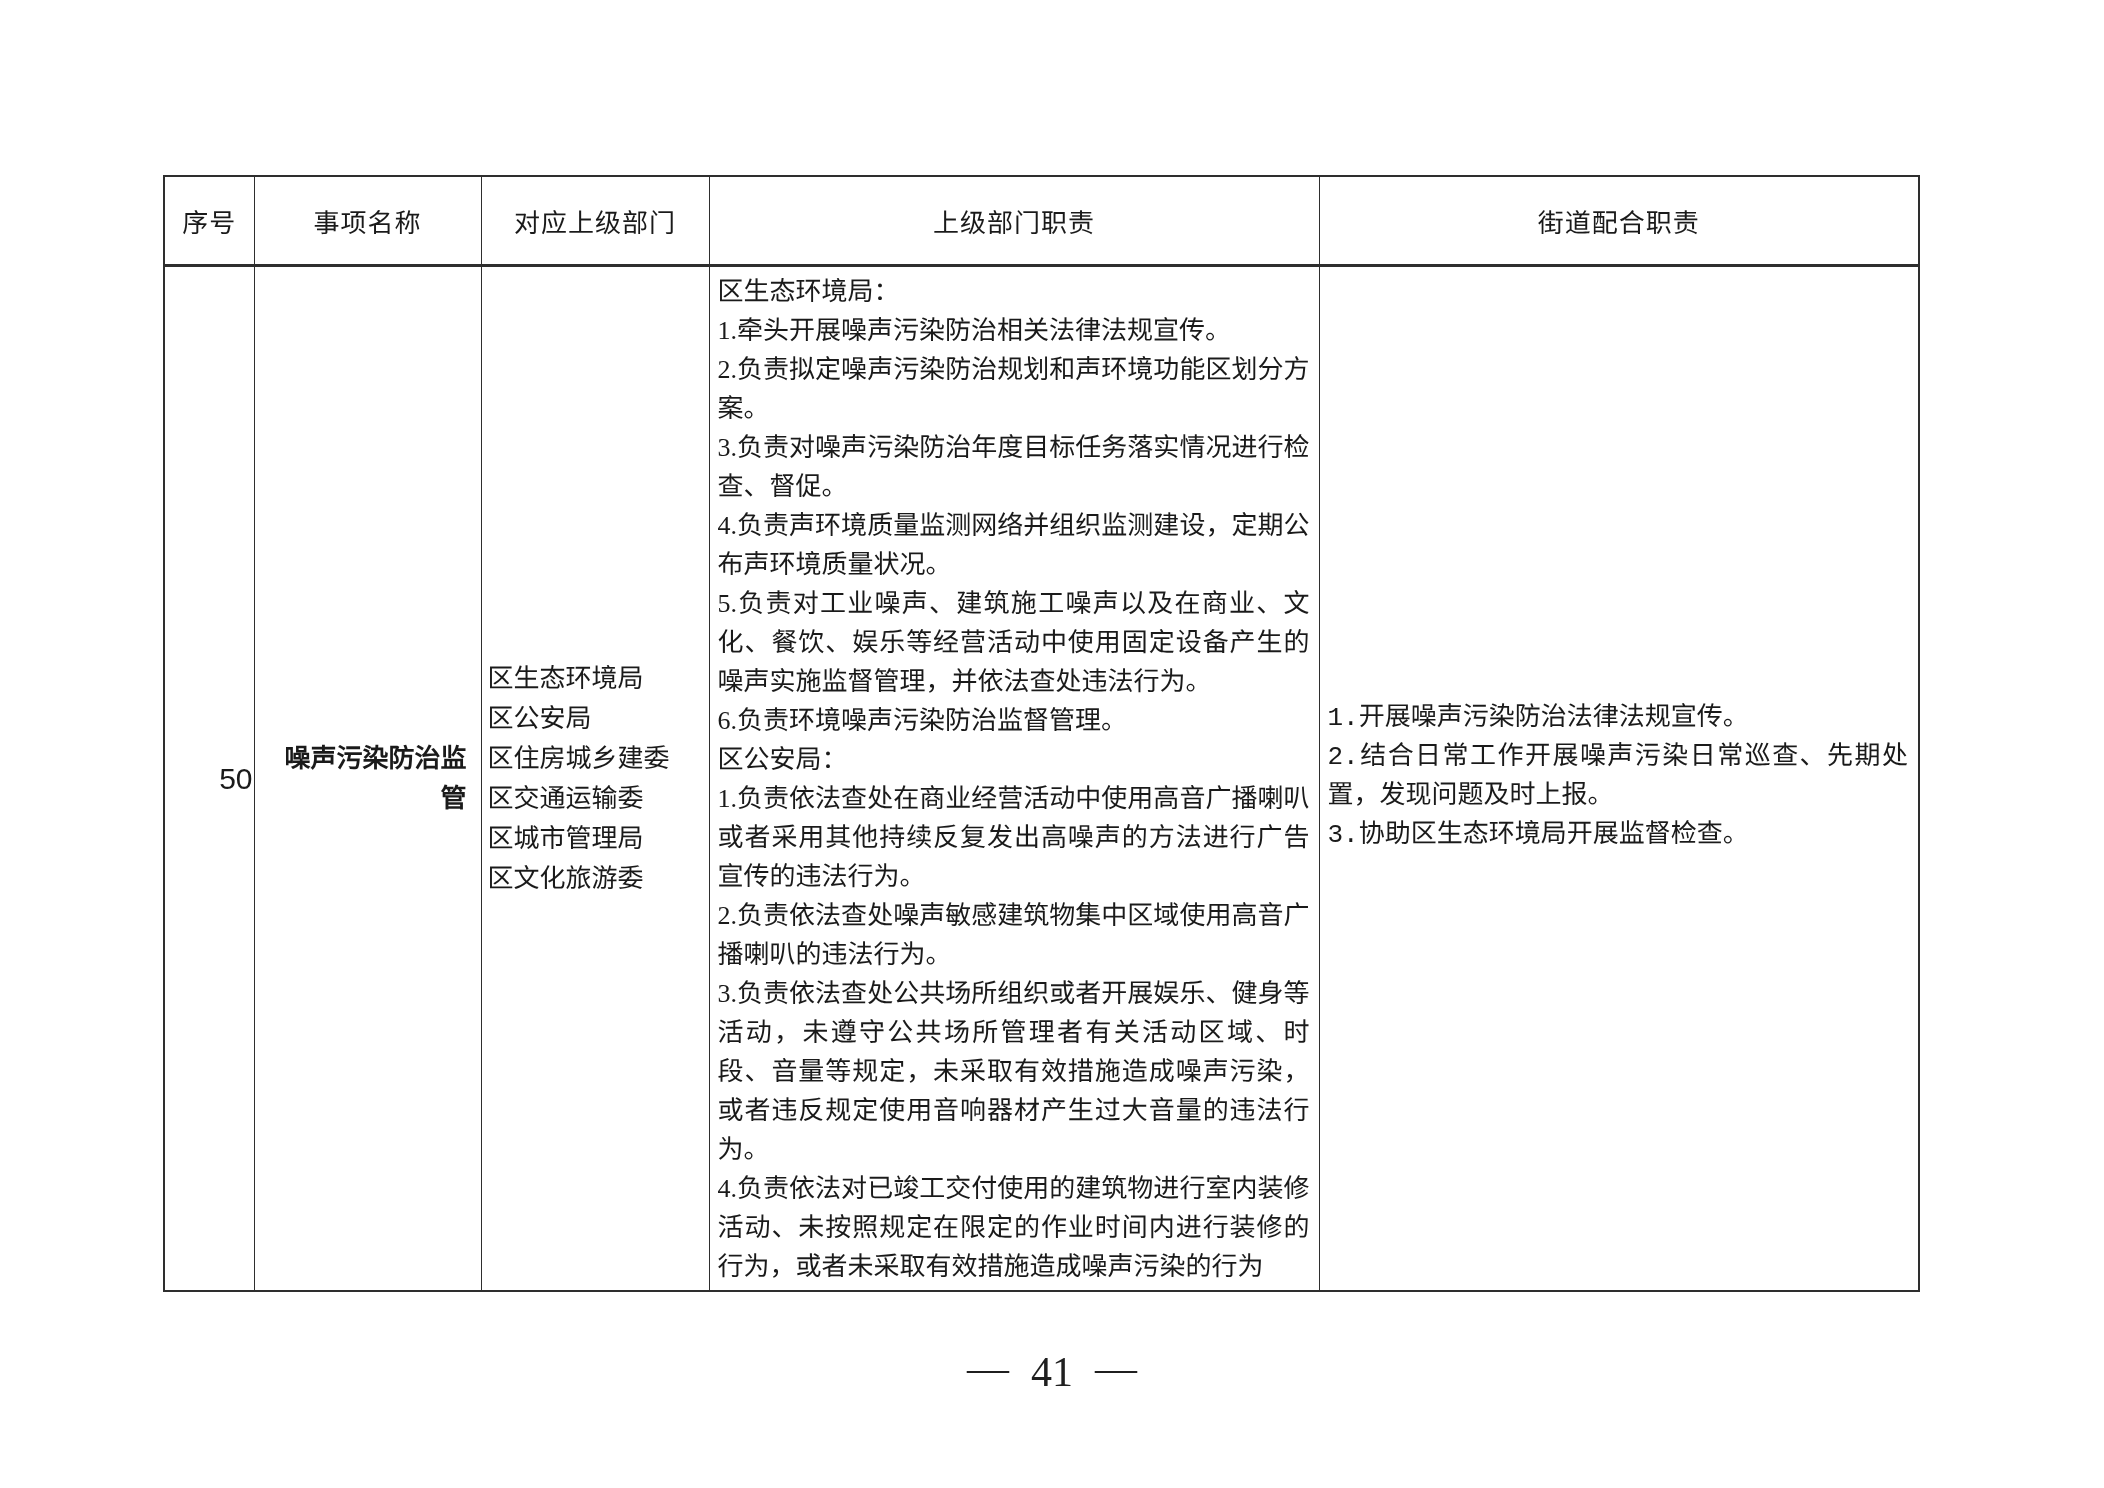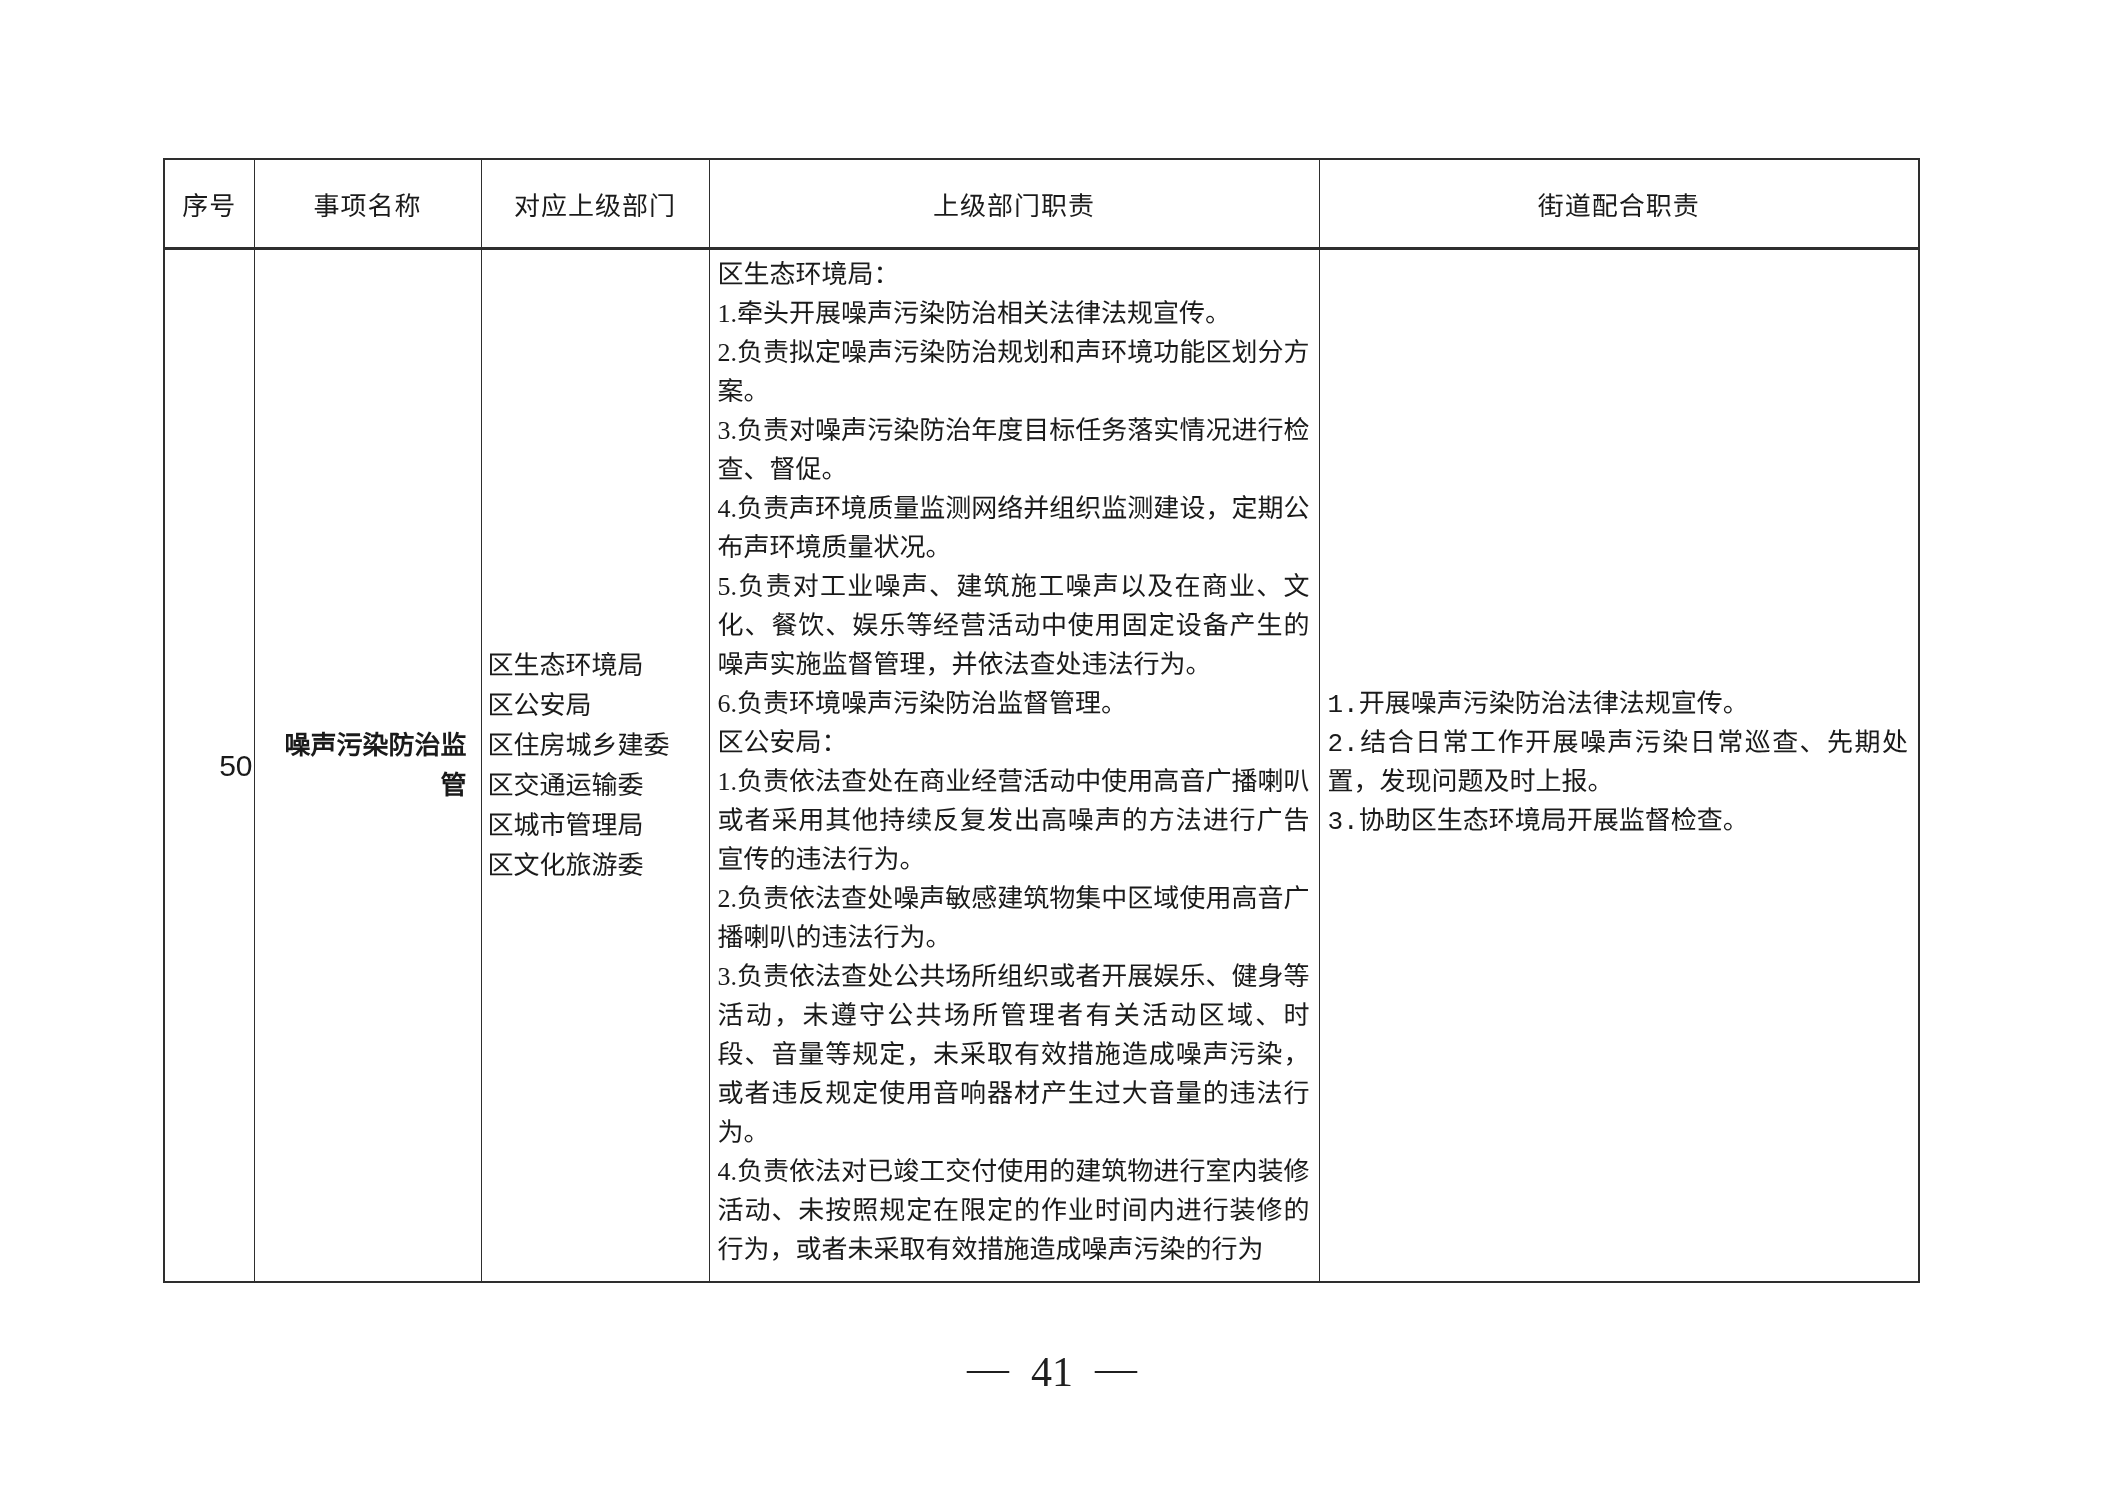--- a/index.html
+++ b/index.html
@@ -5,21 +5,21 @@
   html,body{margin:0;padding:0;background:#ffffff;}
   .page{
     position:relative;
     width:2104px;height:1488px;
     background:#ffffff;
     color:#1a1a1a;
     font-family:"Liberation Serif","DejaVu Serif",serif;
     overflow:hidden;
   }
   table.doc-table{
-    position:absolute;left:163px;top:158px;
+    position:absolute;left:163px;top:175px;
     width:1755px;
     border-collapse:collapse;
     table-layout:fixed;
     border:2px solid #2e2e2e;
   }
   .doc-table th,.doc-table td{
     border:1px solid #2e2e2e;
     font-size:26px;
     font-weight:normal;
     overflow:hidden;
@@ -44,21 +44,21 @@
     text-align:right;
     font-weight:bold;
   }
   td.cell-depts{padding:0 20px 0 6px;}
   td.cell-depts .dept-line{
     line-height:40px;
     white-space:nowrap;
   }
   td.cell-duties{
     vertical-align:top;
-    padding:5px 9px 12px 8px;
+    padding:5px 9px 4px 8px;
   }
   td.cell-duties p,
   td.cell-street p{
     margin:0;
     line-height:39px;
     text-align:justify;
   }
   td.cell-street{
     vertical-align:middle;
     padding:0 10px 4px 8px;

